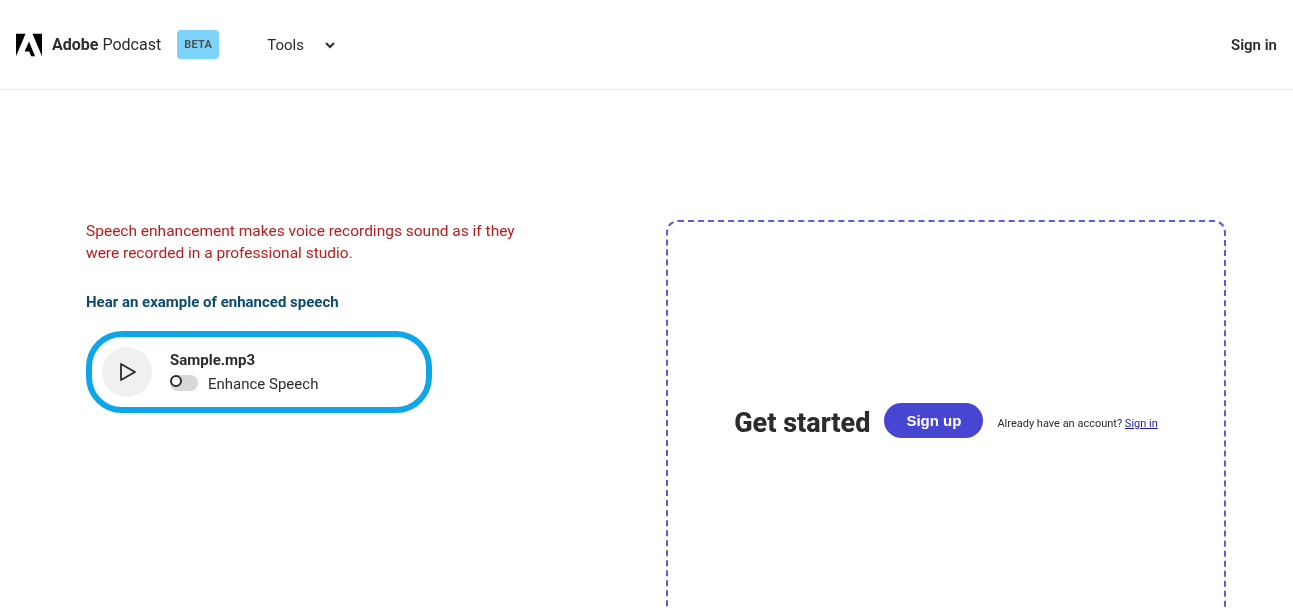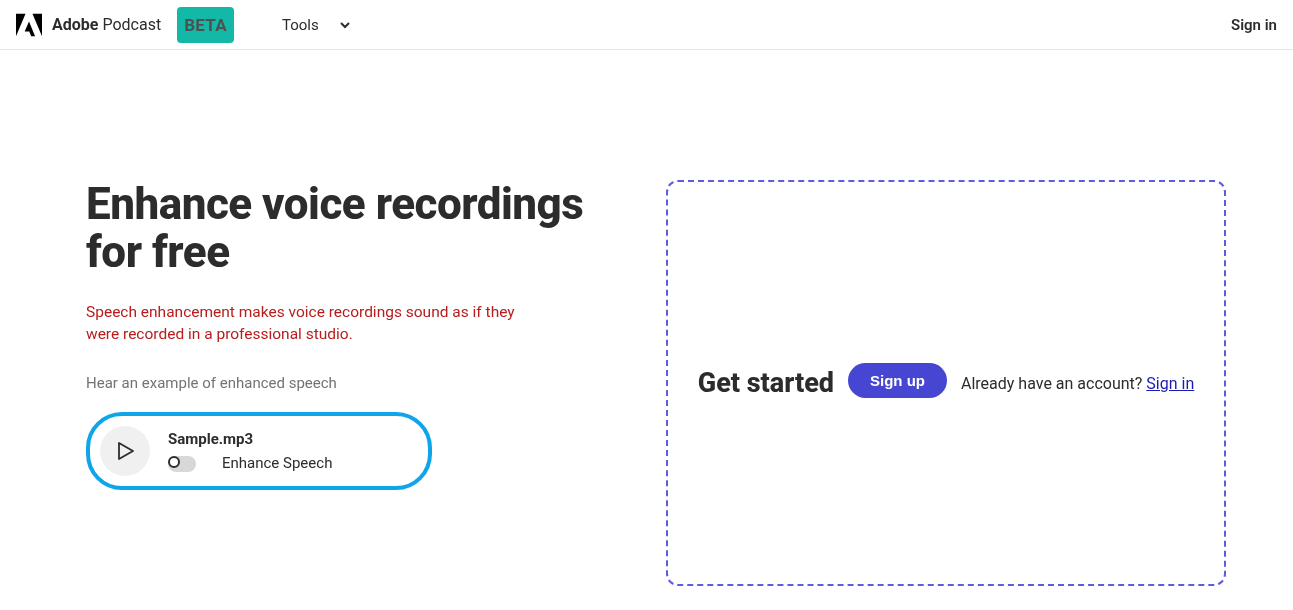--- a/index.html
+++ b/index.html
@@ -1,46 +1,46 @@
 <!DOCTYPE html>
 <html><head>
 <meta charset="utf-8">
 <style>
 * { margin: 0; padding: 0; box-sizing: border-box; }
 body { font-family: -apple-system, BlinkMacSystemFont, "Segoe UI", Roboto, Helvetica, Arial, sans-serif; background: #fff; color: #2c2c2c; width: 1293px; }
-.header { display: flex; align-items: center; justify-content: space-between; padding: 16px 16px; border-bottom: 1px solid #e8e8e8; height: 50px; }
+.header { display: flex; align-items: center; justify-content: space-between; padding: 16px 16px; border-bottom: 1px solid #e8e8e8; height: 90px; }
 .header-left { display: flex; align-items: center; gap: 24px; }
 .logo-block { display: flex; align-items: center; gap: 10px; }
 .adobe-logo { width: 26px; height: 24px; }
 .brand-text { font-size: 16px; color: #2c2c2c; }
 .brand-text strong { font-weight: 700; }
-.beta-badge { background: #14b8a6; color: #505050; font-size: 17px; font-weight: 700; padding: 8px 7px; border-radius: 4px; margin-left: 6px; letter-spacing: 0.3px; }
+.beta-badge { background: #7dd3fc; color: #505050; font-size: 11px; font-weight: 700; padding: 8px 7px; border-radius: 4px; margin-left: 6px; letter-spacing: 0.3px; }
 .tools-menu { display: flex; align-items: center; gap: 20px; font-size: 15px; color: #2c2c2c; cursor: pointer; padding: 6px 8px; margin-left: 16px; }
 .chevron { width: 12px; height: 12px; }
 .signin { font-size: 15px; font-weight: 600; color: #2c2c2c; cursor: pointer; }
 .main { display: flex; padding: 130px 70px 40px 86px; gap: 60px; }
 .left-col { flex: 0 0 520px; }
 .heading { font-size: 44px; font-weight: 800; line-height: 1.1; color: #2c2c2c; margin-bottom: 24px; letter-spacing: -0.5px; }
 .subtext { font-size: 15.5px; color: #b91c1c; line-height: 1.45; margin-bottom: 28px; max-width: 450px; }
-.example-label { font-size: 15px; font-weight: 400; color: #737373; margin-bottom: 20px; }
-.player { display: flex; align-items: center; gap: 18px; border: 4px solid #0ea5e9; border-radius: 36px; padding: 10px 24px 10px 10px; width: 346px; }
+.example-label { font-size: 15px; font-weight: 700; color: #0c4a6e; margin-bottom: 20px; }
+.player { display: flex; align-items: center; gap: 18px; border: 6px solid #0ea5e9; border-radius: 36px; padding: 10px 24px 10px 10px; width: 346px; }
 .play-btn { width: 50px; height: 50px; border-radius: 50%; background: #f0f0f0; display: flex; align-items: center; justify-content: center; cursor: pointer; flex-shrink: 0; }
 .play-btn svg { width: 18px; height: 18px; margin-left: 2px; }
 .player-info { display: flex; flex-direction: column; gap: 6px; }
 .filename { font-size: 15px; font-weight: 700; color: #2c2c2c; }
-.toggle-row { display: flex; align-items: flex-end; gap: 26px; }
+.toggle-row { display: flex; align-items: flex-start; gap: 10px; }
 .toggle { width: 28px; height: 16px; border-radius: 10px; background: #d8d8d8; position: relative; cursor: pointer; flex-shrink: 0; }
 .toggle-knob { width: 12px; height: 12px; border: 2px solid #2c2c2c; border-radius: 50%; background: #fff; position: absolute; top: 0px; left: 0px; }
 .toggle-label { font-size: 15px; color: #2c2c2c; }
 .right-col { flex: 1; display: flex; justify-content: flex-start; }
 .dropzone { width: 560px; height: 406px; border: 2px dashed #5c5ce0; border-radius: 12px; display: flex; flex-direction: row; align-items: center; justify-content: center; gap: 14px; }
 .dz-title { font-size: 27px; font-weight: 800; color: #2c2c2c; }
 .dz-sub { font-size: 15.5px; color: #2c2c2c; }
 .signup-btn { background: #4646d3; color: #fff; font-size: 15px; font-weight: 700; border: none; border-radius: 22px; padding: 9px 22px; cursor: pointer; margin-top: 14px; margin-bottom: 20px; }
-.already { font-size: 16px; color: #2c2c2c; }
+.already { font-size: 11px; color: #2c2c2c; }
 .already a { color: #1b1bb3; text-decoration: underline; cursor: pointer; }
 </style>
 </head>
 <body>
 
 <div class="header">
   <div class="header-left">
     <div class="logo-block">
       <svg class="adobe-logo" viewBox="0 0 30 26" fill="#000">
           <polygon points="11,0 0,0 0,26"></polygon>
@@ -55,21 +55,20 @@
       <svg class="chevron" viewBox="0 0 12 12" fill="none" stroke="#2c2c2c" stroke-width="2">
           <polyline points="2,4 6,8 10,4"></polyline>
         </svg>
     </div>
   </div>
   <div class="signin">Sign in</div>
 </div>
 
 <div class="main">
   <div class="left-col">
-    <h1 class="heading">Enhance voice recordings for free</h1>
     <p class="subtext">Speech enhancement makes voice recordings sound as if they were recorded in a professional studio.</p>
     <p class="example-label">Hear an example of enhanced speech</p>
     <div class="player">
       <div class="play-btn">
         <svg viewBox="0 0 16 18" fill="none" stroke="#2c2c2c" stroke-width="1.8" stroke-linejoin="round">
             <polygon points="1,1 15,9 1,17"></polygon>
           </svg>
       </div>
       <div class="player-info">
         <div class="filename">Sample.mp3</div>

